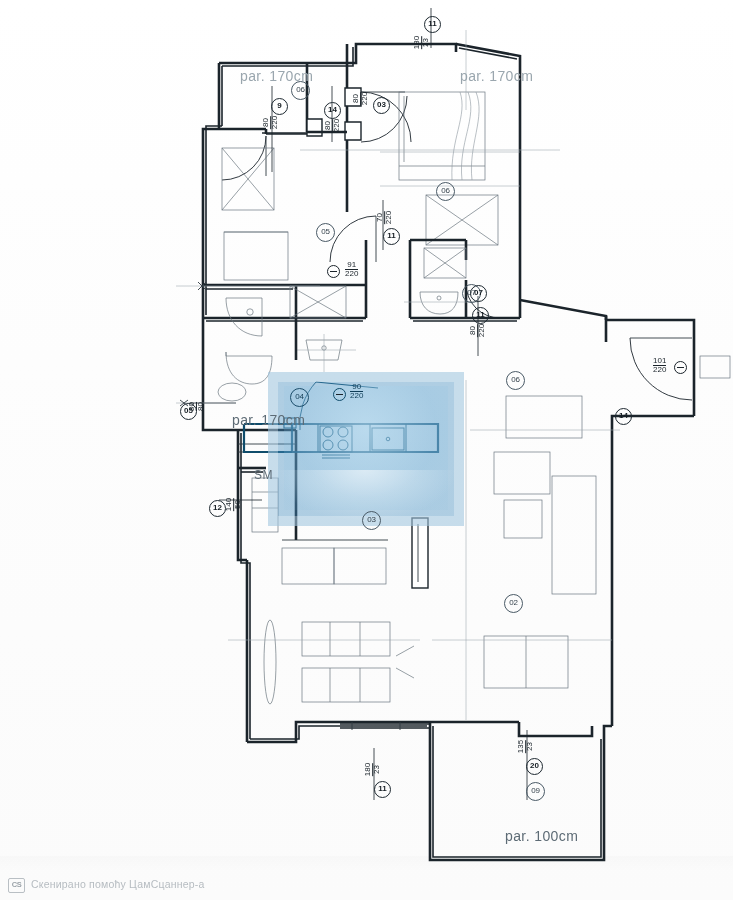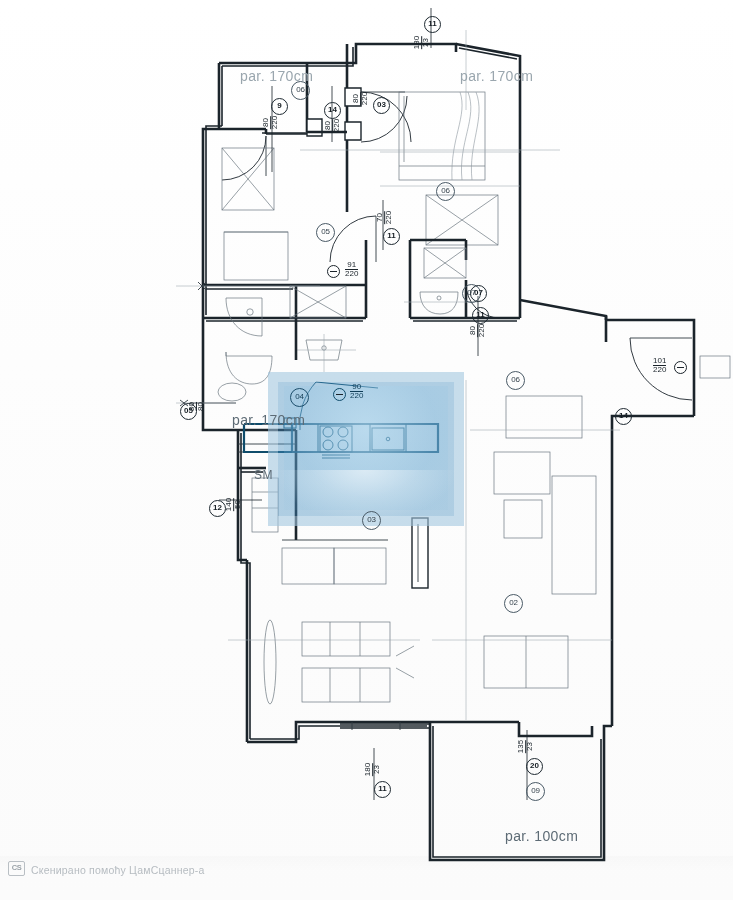--- a/index.html
+++ b/index.html
@@ -102,22 +102,22 @@
     border:1.1px solid #1b242b;
     border-radius:50%;
   }
   .door-sym::after{
     content:"";position:absolute;left:1.5px;top:4.5px;
     width:7px;height:1px;background:#1b242b;
   }
 
   
   #watermark{
-    position:absolute;left:8px;bottom:24px;
-    display:flex;align-items:flex-end;gap:6px;
+    position:absolute;left:8px;bottom:7px;
+    display:flex;align-items:flex-start;gap:6px;
   }
   #watermark-badge{
     width:15px;height:13px;
     border:1.3px solid #b9bfc4;
     border-radius:2px;
     color:#9aa2a8;
     font-size:7.5px;
     font-weight:bold;
     line-height:12px;
     text-align:center;

